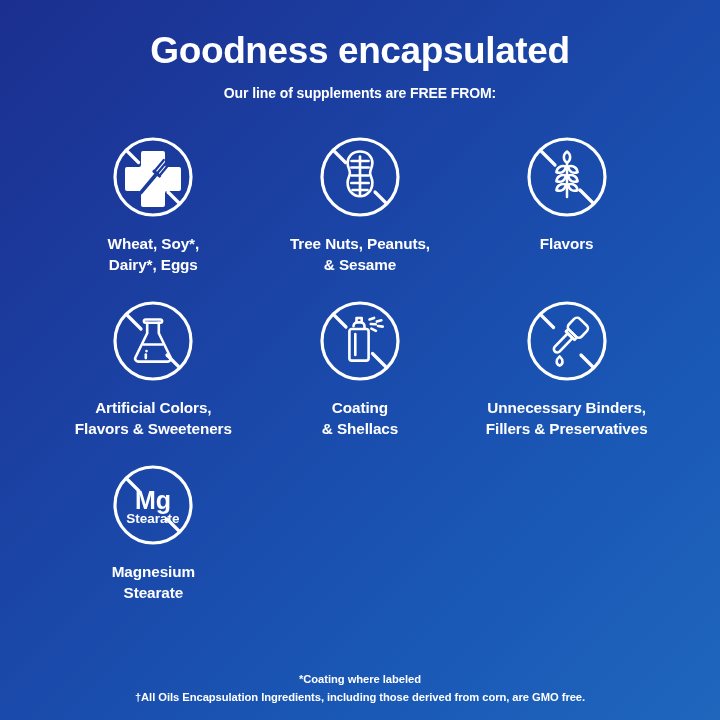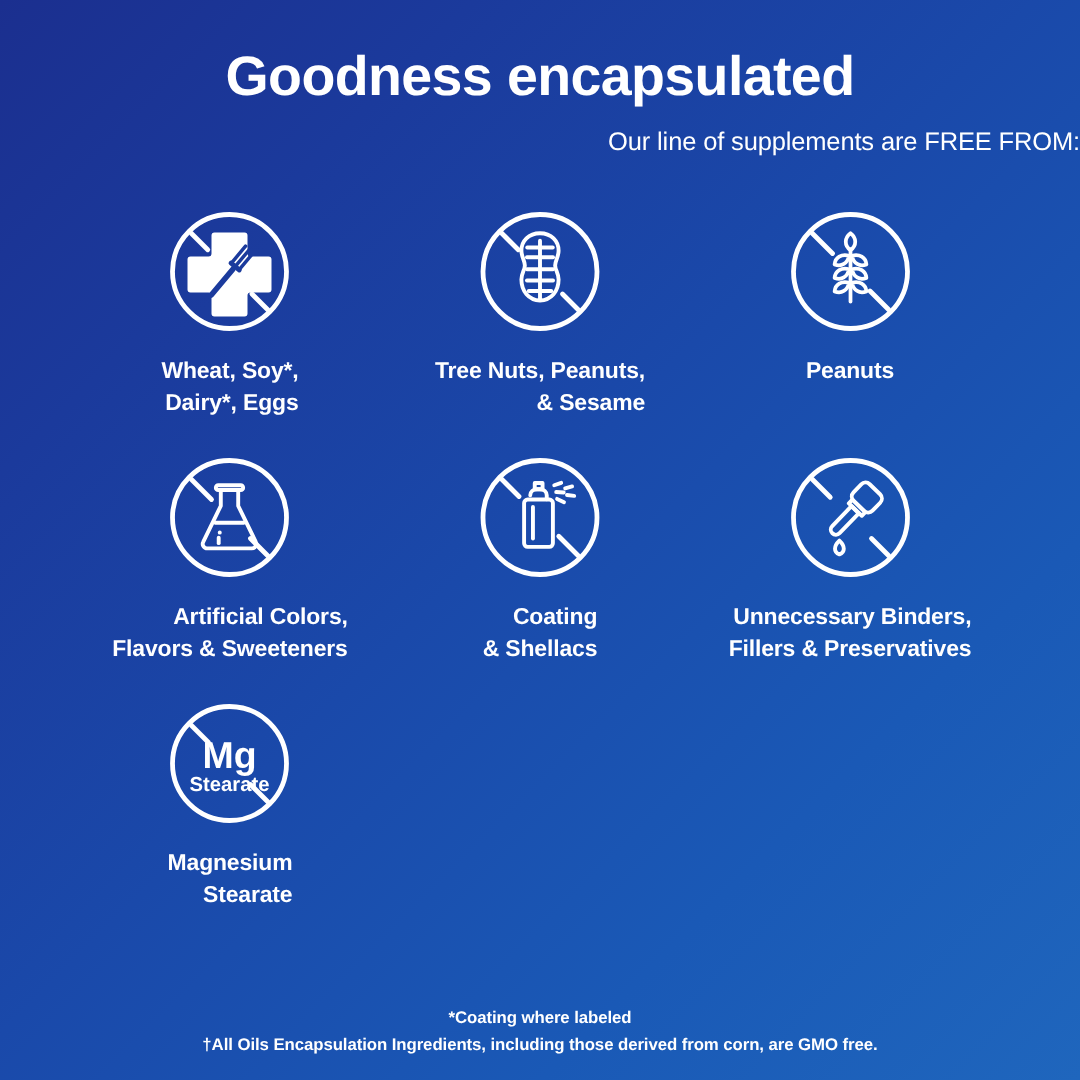--- a/index.html
+++ b/index.html
@@ -35,26 +35,25 @@
   }
   .title {
     font-size: 37px;
     font-weight: bold;
     letter-spacing: -0.4px;
     line-height: 1.12;
     margin: 0;
     color: #ffffff;
   }
   .subtitle {
-    font-size: 17px;
-    font-weight: normal;
+    font-size: 14px;
+    font-weight: bold;
     letter-spacing: -0.1px;
     margin: 14px 0 0 0;
     color: #ffffff;
-    text-align: right;
   }
 
   
   .grid {
     margin-top: 28px;
     width: 620px;
     display: grid;
     grid-template-columns: repeat(3, 1fr);
     grid-template-rows: repeat(3, 164px);
     column-gap: 0px;
@@ -74,21 +73,21 @@
   .icon-wrap svg {
     display: block;
     width: 96px;
     height: 96px;
   }
   .cell-label {
     margin-top: 9px;
     font-size: 15.3px;
     font-weight: bold;
     line-height: 1.32;
-    text-align: right;
+    text-align: center;
     letter-spacing: -0.1px;
     color: #ffffff;
     white-space: pre-line;
   }
 
   
   .footnotes {
     position: absolute;
     left: 0;
     right: 0;
@@ -192,21 +191,21 @@
 
             <path d="M49 37.5 c5 -1.3 9.2 1 9.6 5.8 c-4.6 1.6 -8.6 -0.5 -9.6 -5.8 z"></path>
             <path d="M49 46.5 c5 -1.3 9.2 1 9.6 5.8 c-4.6 1.6 -8.6 -0.5 -9.6 -5.8 z"></path>
             <path d="M49 55.5 c5 -1.3 9.2 1 9.6 5.8 c-4.6 1.6 -8.6 -0.5 -9.6 -5.8 z"></path>
           </g>
           <circle cx="48" cy="48" r="38" fill="none" stroke="#ffffff" stroke-width="3.2"></circle>
           <line x1="22.5" x2="36" y1="22.5" y2="36" stroke="#ffffff" stroke-width="3.2" stroke-linecap="round"></line>
           <line x1="61" x2="73.5" y1="61" y2="73.5" stroke="#ffffff" stroke-width="3.2" stroke-linecap="round"></line>
         </svg>
       </span>
-      <div class="cell-label">Peanuts</div>
+      <div class="cell-label">Flavors</div>
     </div>
 
     <div class="cell">
       <span class="icon-wrap">
         <svg viewBox="0 0 96 96" xmlns="http://www.w3.org/2000/svg">
           <g fill="none" stroke="#ffffff" stroke-width="2.6" stroke-linecap="round" stroke-linejoin="round">
 
             <path d="M40.5 26.5 h15 a1.6 1.6 0 0 1 0 3.2 h-15 a1.6 1.6 0 0 1 0 -3.2 z"></path>
 
             <path d="M42.2 29.8 v10.4 L30.5 64.2 a3 3 0 0 0 2.7 4.4 h29.6 a3 3 0 0 0 2.7 -4.4 L53.8 40.2 V29.8"></path>

